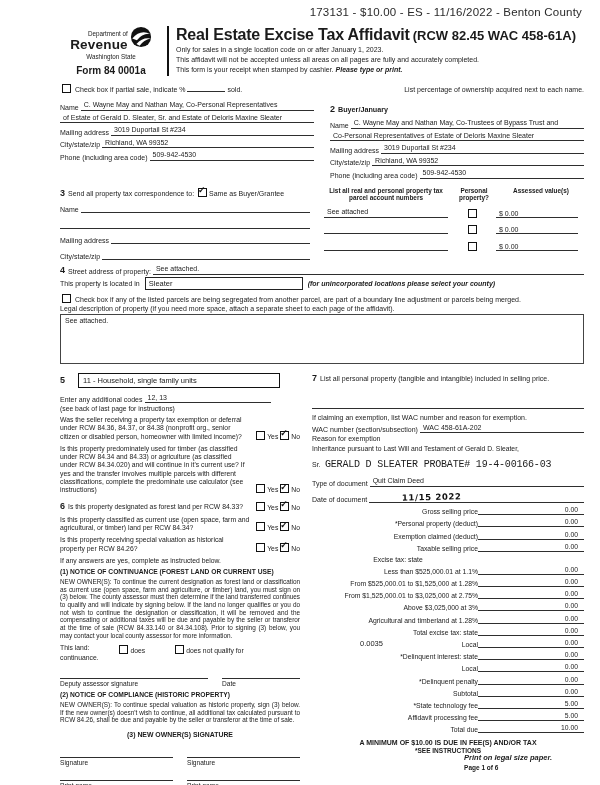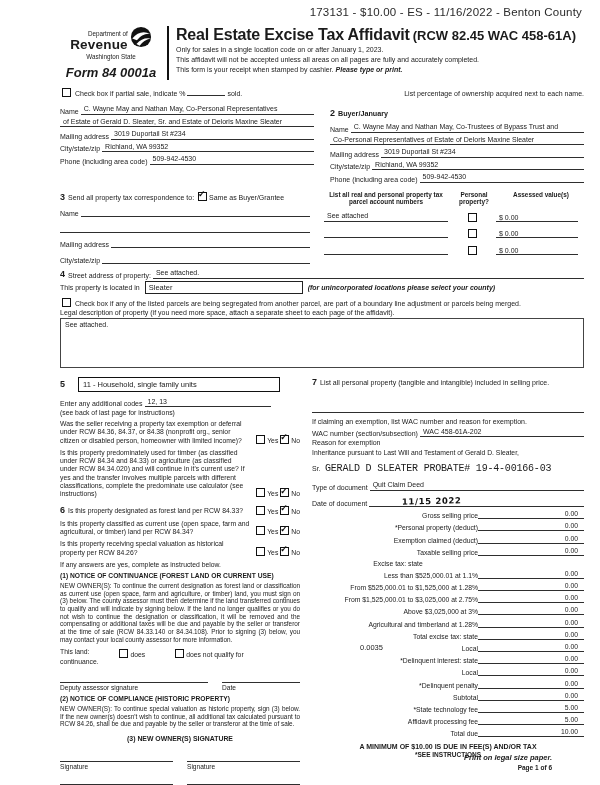--- a/index.html
+++ b/index.html
@@ -10,21 +10,21 @@
   .stamp { text-align:right; font-size:11.5px; color:#2a2a2a; padding-right:2px; letter-spacing:.2px; }
 
   
   .hdr { display:flex; margin-top:8px; }
   .logoblk { width:102px; text-align:center; flex:none; }
   .logorow { display:flex; justify-content:center; align-items:flex-end; }
   .logotxt { text-align:right; line-height:1.05; }
   .deptof { font-size:6.3px; }
   .revname { font-size:13.5px; font-weight:bold; letter-spacing:.2px; }
   .wastate { font-size:6.3px; margin-top:1px; }
-  .formnum { font-size:13px; font-weight:bold; margin-top:5px;font-style:italic; }
+  .formnum { font-size:10px; font-weight:bold; margin-top:5px; }
   .vdiv { width:2px; background:#111; margin:0 7px 0 5px; flex:none; }
   .titleblk { flex:1; }
   .title { font-size:16px; font-weight:bold; letter-spacing:-.2px; }
   .titlecode { font-size:13px; font-weight:bold; margin-left:3px; }
   .hnote { font-size:7px; line-height:1.3; margin-top:1px; }
 
   
   .fl { display:flex; align-items:flex-end; font-size:7px; margin-top:3px; }
   .lbl { white-space:nowrap; margin-right:2px; }
   .fill { flex:1; border-bottom:1px solid #2e2e2e; padding:0 3px 0; min-height:8.5px; white-space:nowrap; overflow:hidden; }
@@ -71,21 +71,21 @@
 
   .trow { display:flex; align-items:flex-end; font-size:6.8px; margin-top:3.2px; }
   .tlabel { margin-left:auto; white-space:nowrap; }
   .tfill { width:100px; flex:none; border-bottom:1px solid #2e2e2e; text-align:right; padding-right:6px; min-height:8px; }
   .thead { text-align:center; font-size:6.8px; margin-top:4px; width:calc(100% - 100px); }
   .rate { margin-left:48px; font-size:7.5px; }
   .minline { text-align:center; font-size:7px; font-weight:bold; margin-top:5px; line-height:1.3; }
   .hand { font-family:"DejaVu Sans",sans-serif; font-weight:bold; font-size:9.5px; letter-spacing:1.4px;
           display:inline-block; transform:rotate(-1.5deg); color:#111; }
   .hand.sm { font-size:8.5px; letter-spacing:.6px; }
-  .printnote { position:absolute; right:48px; bottom:14px; text-align:right; }
+  .printnote { position:absolute; right:48px; bottom:14px; }
   .pn1 { font-size:7.5px; font-weight:bold; font-style:italic; }
   .pn2 { font-size:6.5px; font-weight:bold; margin-top:2px; }
   .mono { font-family:"Liberation Mono",monospace; font-size:10px; letter-spacing:-.2px; }
 </style>
 </head>
 <body>
 
 <div class="page">
   <div class="content">
 

